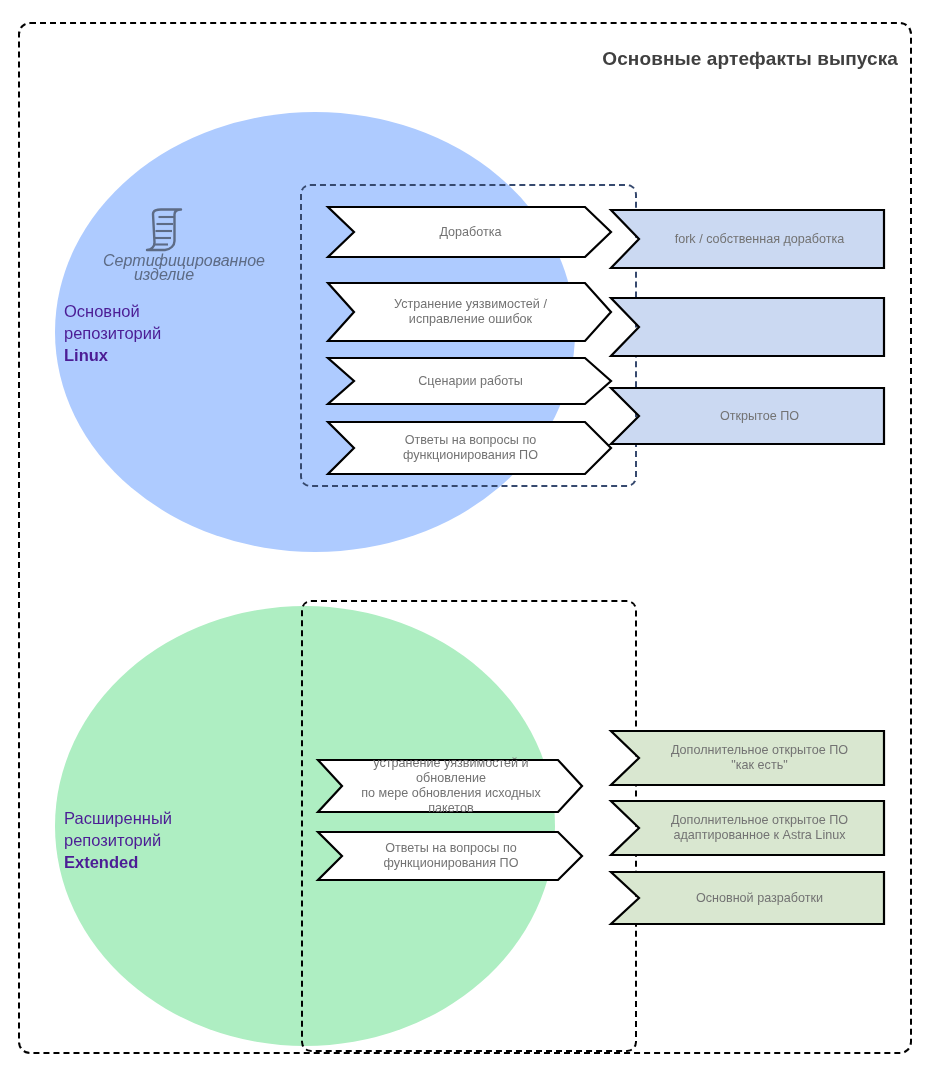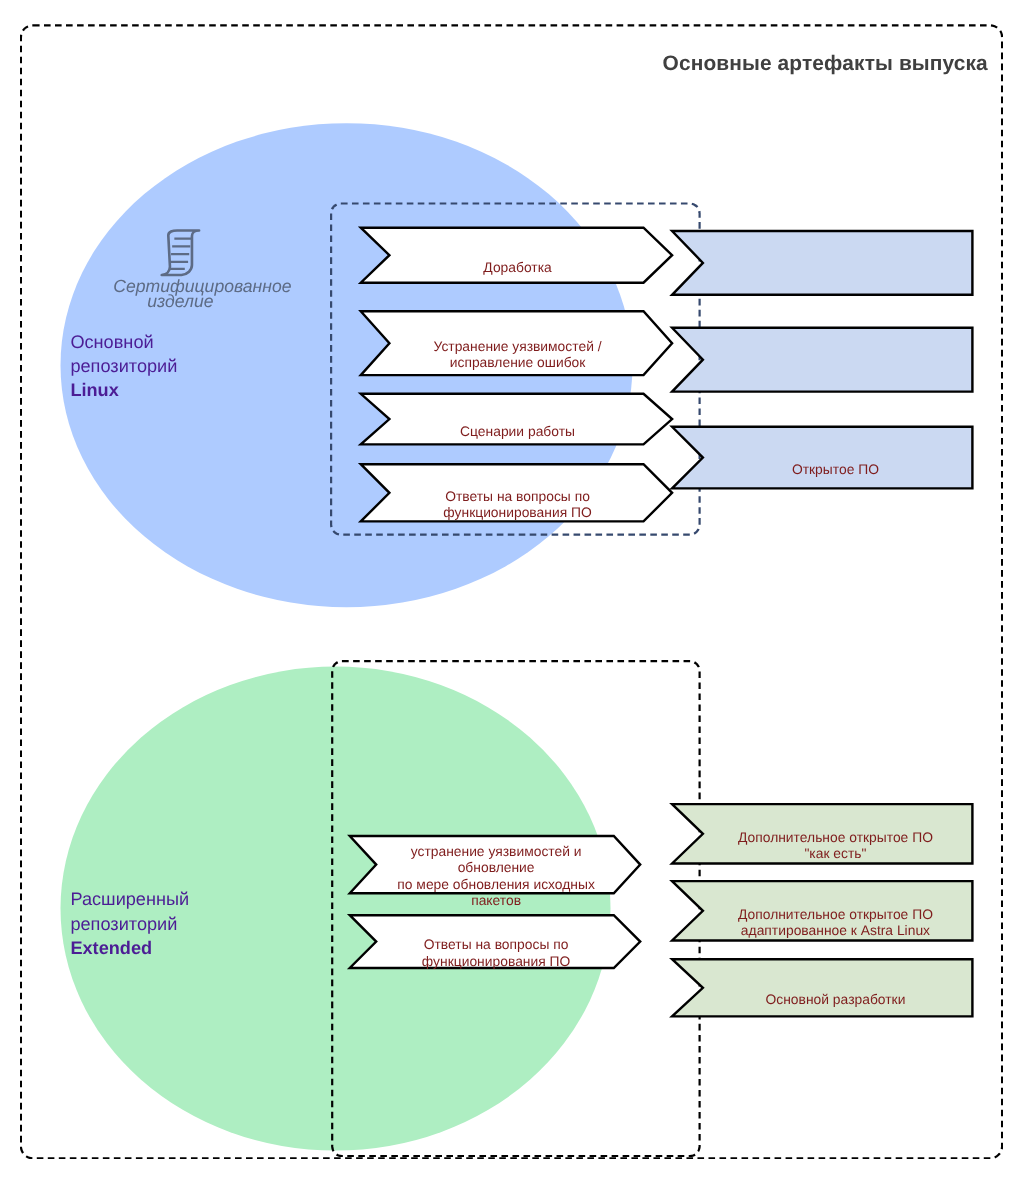--- a/index.html
+++ b/index.html
@@ -111,29 +111,29 @@
     border: 2.5px dashed #000000;
   }
 
   
   .chev {
     display: block;
     overflow: visible;
   }
   .chev-label {
     position: absolute;
-    top: 11px;
+    top: 0;
     height: 100%;
     display: flex;
     align-items: center;
     justify-content: center;
     text-align: center;
     font-size: 12.6px;
     line-height: 15px;
-    color: #7f1d1d;
+    color: #737373;
     pointer-events: none;
   }
   .arrow-wrap { position: absolute; }
 
   
   .lbl-white { left: 30px; right: 28px; }
   
   .lbl-fill  { left: 34px; right: 10px; }
 </style>
 </head>
@@ -211,20 +211,23 @@
           <path d="M0,0 L257,0 L283,26 L257,52 L0,52 L26,26 Z" transform="translate(1,2)" fill="#ffffff" stroke="#000000" stroke-width="2.2" stroke-linejoin="miter"></path>
         </svg>
         <div class="chev-label lbl-white">
           <div>Ответы на вопросы по<br>функционирования ПО</div>
         </div>
       </div>
       <div class="arrow-wrap" style="left: 610px; top: 208px; width: 275px; height: 62px;">
         <svg class="chev" width="275" height="62" viewBox="0 0 275 62">
           <path d="M0,0 L273,0 L273,58 L0,58 L28,29 Z" transform="translate(1,2)" fill="#cbd9f2" stroke="#000000" stroke-width="2.2" stroke-linejoin="miter"></path>
         </svg>
+        <div class="chev-label lbl-fill">
+          <div>fork / собственная доработка</div>
+        </div>
       </div>
       <div class="arrow-wrap" style="left: 610px; top: 296px; width: 275px; height: 62px;">
         <svg class="chev" width="275" height="62" viewBox="0 0 275 62">
           <path d="M0,0 L273,0 L273,58 L0,58 L28,29 Z" transform="translate(1,2)" fill="#cbd9f2" stroke="#000000" stroke-width="2.2" stroke-linejoin="miter"></path>
         </svg>
       </div>
       <div class="arrow-wrap" style="left: 610px; top: 386px; width: 275px; height: 60px;">
         <svg class="chev" width="275" height="60" viewBox="0 0 275 60">
           <path d="M0,0 L273,0 L273,56 L0,56 L28,28 Z" transform="translate(1,2)" fill="#cbd9f2" stroke="#000000" stroke-width="2.2" stroke-linejoin="miter"></path>
         </svg>

